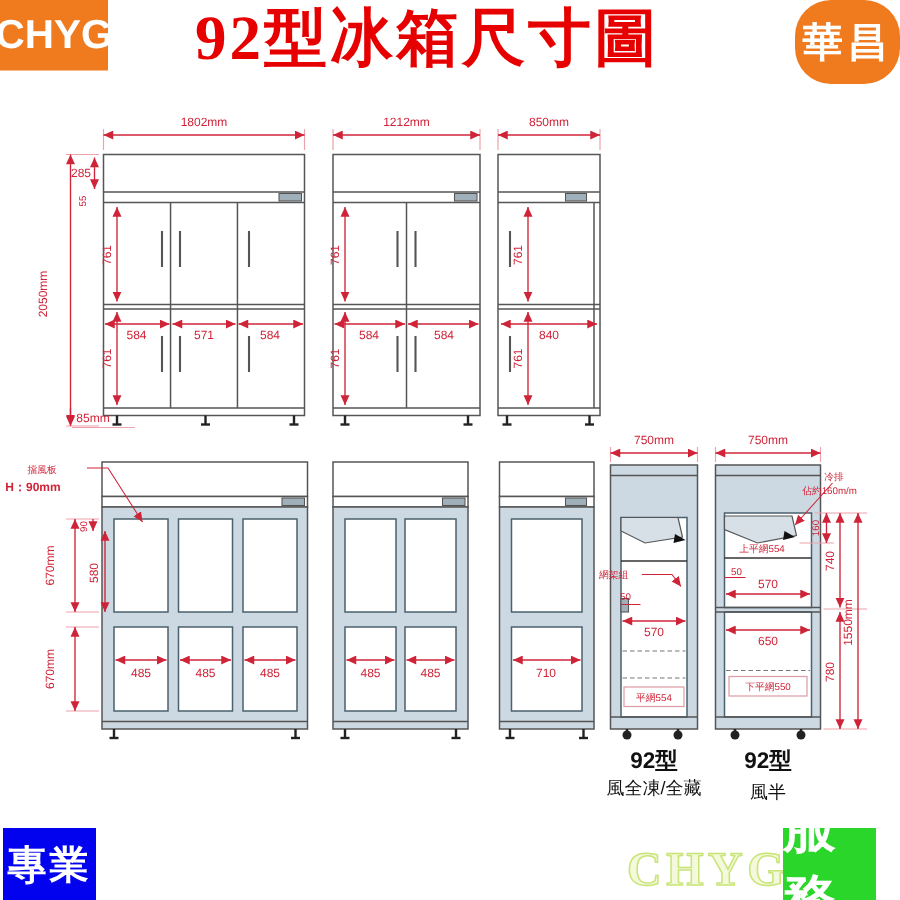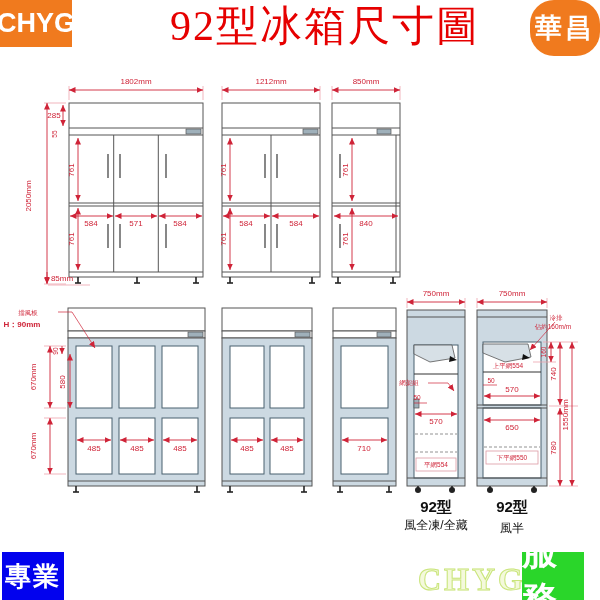--- a/index.html
+++ b/index.html
@@ -8,22 +8,22 @@
   .badge{position:absolute;display:flex;align-items:center;justify-content:center;
          color:#fff;font-weight:bold;}
   .badge-tl{left:0;top:0;width:72px;height:47px;background:#f07a1e;
             font-size:27px;font-family:"Liberation Sans",sans-serif;}
   .badge-tr{right:0;top:0;width:70px;height:56px;background:#f07a1e;
             font-size:27px;font-family:"Liberation Serif",serif;letter-spacing:3px;border-radius:24px;}
   .badge-bl{left:2px;bottom:0;width:62px;height:48px;background:#0202ee;
             font-size:26px;font-family:"Liberation Serif",serif;letter-spacing:2px;}
   .badge-br{right:16px;bottom:0;width:62px;height:48px;background:#2ad62a;
             font-size:35px;font-family:"Liberation Serif",serif;letter-spacing:2px;}
-  .title{position:absolute;left:90px;top:0;width:390px;height:52px;text-align:right;
-         color:#e60000;font-family:"Liberation Serif",serif;font-weight:normal;
+  .title{position:absolute;left:90px;top:0;width:390px;height:52px;text-align:center;
+         color:#e60000;font-family:"Liberation Serif",serif;font-weight:bold;
          font-size:42px;letter-spacing:2px;line-height:52px;}
   .watermark{position:absolute;right:74px;bottom:2px;font-family:"Liberation Serif",serif;
              font-weight:bold;font-size:32px;letter-spacing:3px;color:#f4f9dc;
              -webkit-text-stroke:1px #c9e57a;}
   svg{position:absolute;left:0;top:0;}
   .ol{fill:#ffffff;stroke:#555;stroke-width:1;}
   .ln{stroke:#555;stroke-width:1;fill:none;}
   .bl{fill:#ccd9e2;stroke:#555;stroke-width:1;}
   .win{fill:#ffffff;stroke:#49606e;stroke-width:1;}
   .dark{fill:#9fb0ba;stroke:#555;stroke-width:0.7;}

